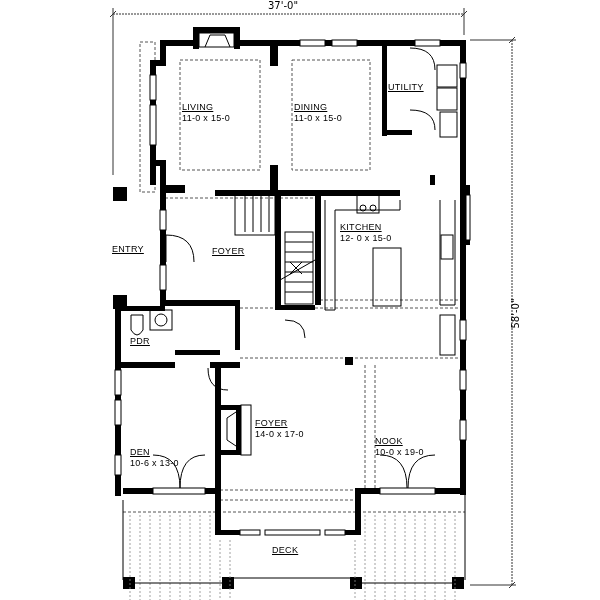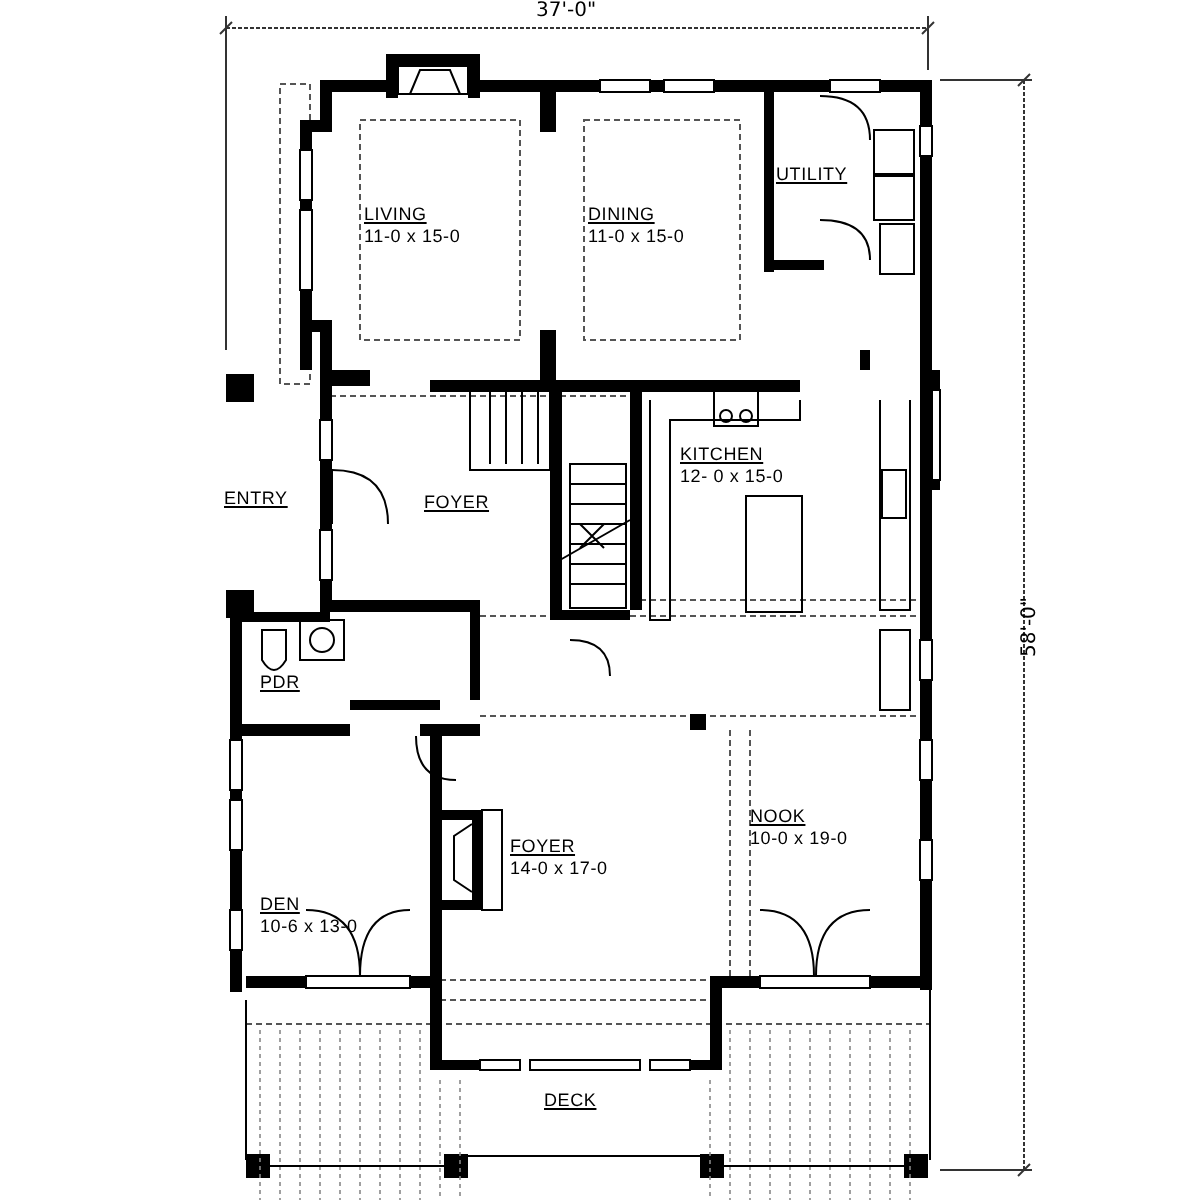--- a/index.html
+++ b/index.html
@@ -249,19 +249,19 @@
   <span class="name">PDR</span>
 </div>
 <div class="lbl" style="left:130px; top:420px; width:80px;margin-top:27px;">
   <span class="name">DEN</span>
   <span class="size">10-6 x 13-0</span>
 </div>
 <div class="lbl" style="left:255px; top:418px; width:90px;">
   <span class="name">FOYER</span>
   <span class="size">14-0 x 17-0</span>
 </div>
-<div class="lbl" style="left:375px; top:403px; width:80px;">
+<div class="lbl" style="left:375px; top:436px; width:80px;">
   <span class="name">NOOK</span>
   <span class="size">10-0 x 19-0</span>
 </div>
 <div class="lbl" style="left:272px; top:545px; width:46px;">
   <span class="name">DECK</span>
 </div>
 
 </body></html>

